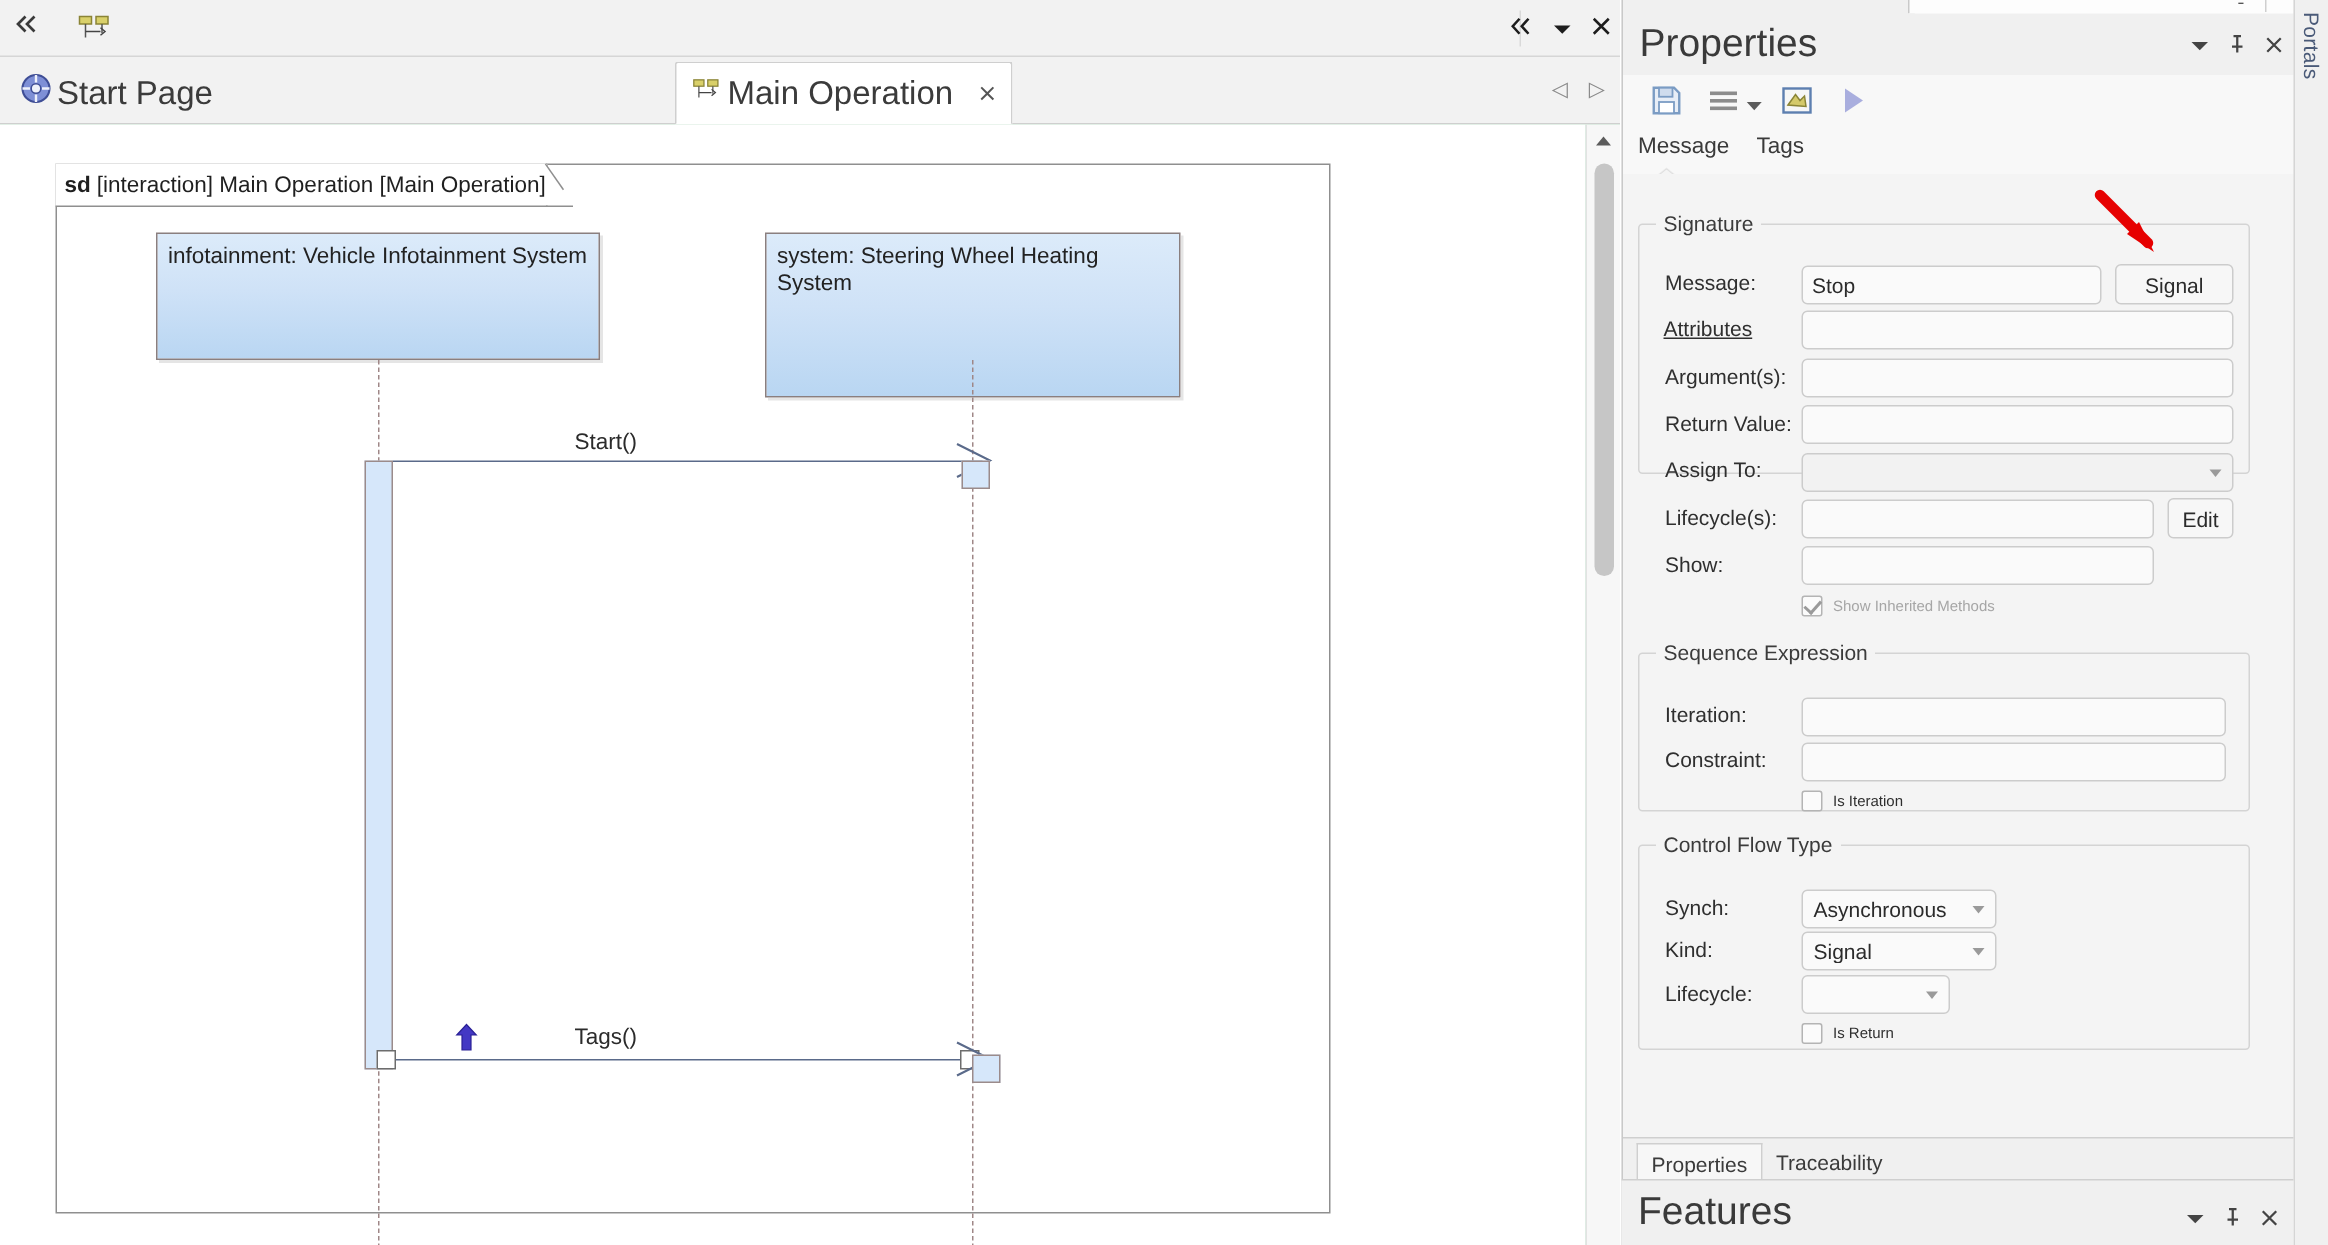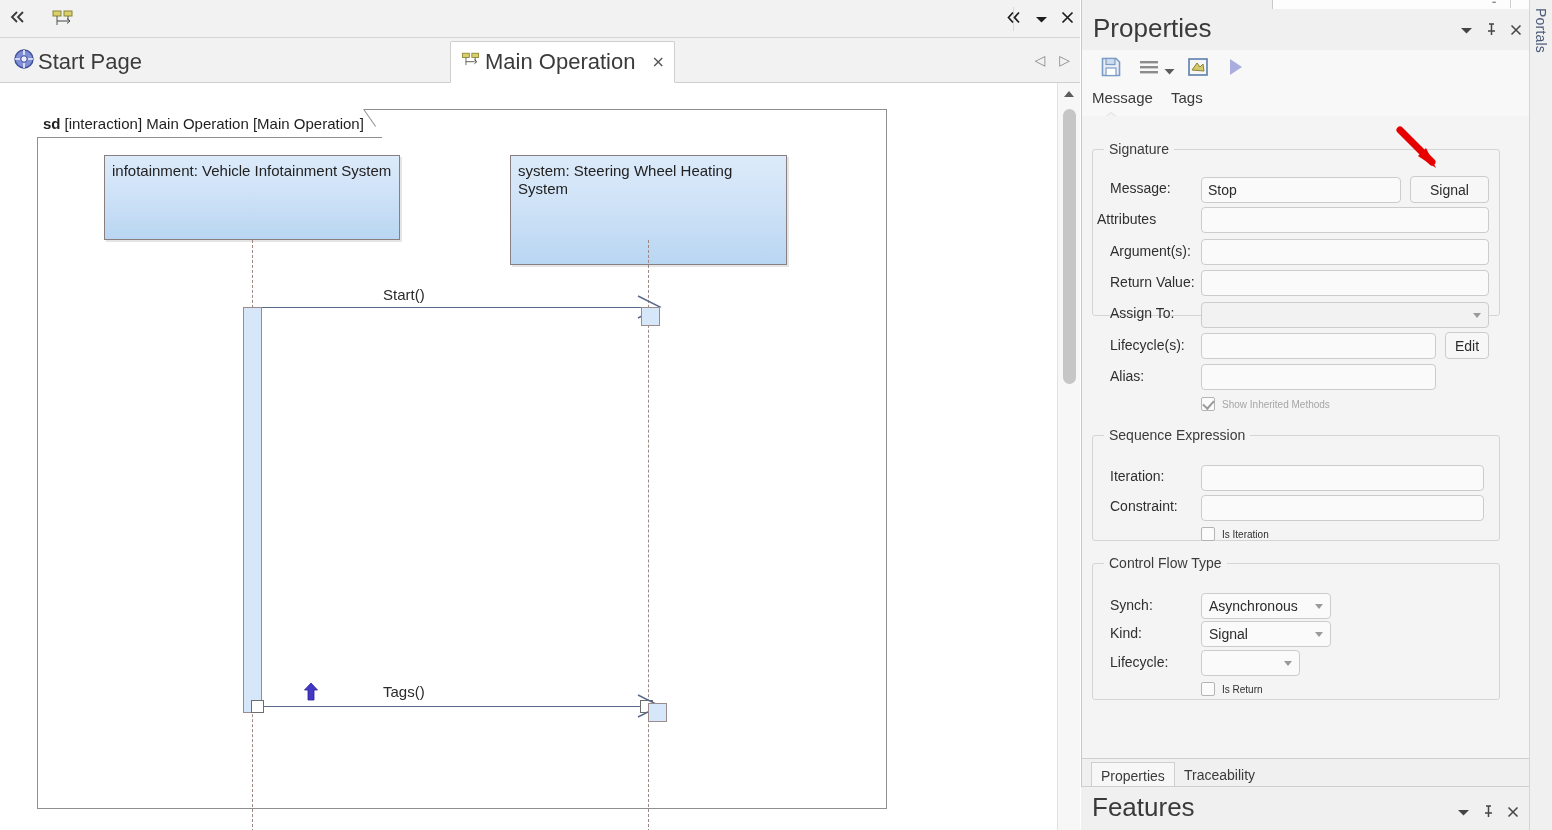--- a/index.html
+++ b/index.html
@@ -490,42 +490,42 @@
 
       <div class="props-body">
 
         <fieldset class="grp" style="left:10px; top:25px; width:408px; height:175px;">
           <legend>Signature</legend>
 
           <div class="fld-label" style="left:17px; top:23px;">Message:</div>
           <input class="fld-input" style="left: 108px; top: 20px; width: 200px;" type="text" value="Stop">
           <div class="btn" style="left:317px; top:19px; width:79px;">Signal</div>
 
-          <div class="fld-label" style="left:4px; top:54px;">Attributes</div>
+          <div class="fld-label" style="left:16px; top:54px;text-decoration:underline;">Attributes</div>
           <input class="fld-input" style="left: 108px; top: 50px; width: 288px;" type="text" value="">
 
           <div class="fld-label" style="left:17px; top:86px;">Argument(s):</div>
           <input class="fld-input" style="left: 108px; top: 82px; width: 288px;" type="text" value="">
 
           <div class="fld-label" style="left:17px; top:117px;">Return Value:</div>
           <input class="fld-input" style="left: 108px; top: 113px; width: 288px;" type="text" value="">
 
           <div class="fld-label" style="left:17px; top:148px;">Assign To:</div>
           <div class="combo disabled" style="left:108px; top:145px; width:288px;">
             <span class="cv"></span>
             <span class="carr">
                 <i></i>
               </span>
           </div>
 
           <div class="fld-label" style="left:17px; top:180px;">Lifecycle(s):</div>
           <input class="fld-input" style="left: 108px; top: 176px; width: 235px;" type="text" value="">
           <div class="btn" style="left:352px; top:175px; width:44px;">Edit</div>
 
-          <div class="fld-label" style="left:17px; top:211px;">Alias:</div>
+          <div class="fld-label" style="left:17px; top:211px;">Show:</div>
           <input class="fld-input" style="left: 108px; top: 207px; width: 235px;" type="text" value="">
 
           <div class="chk-row" style="left:108px; top:240px;">
             <span class="chk-box checked"></span>
             <span class="chk-label dim">Show Inherited Methods</span>
           </div>
         </fieldset>
 
         <fieldset class="grp" style="left:10px; top:311px; width:408px; height:114px;">
           <legend>Sequence Expression</legend>

